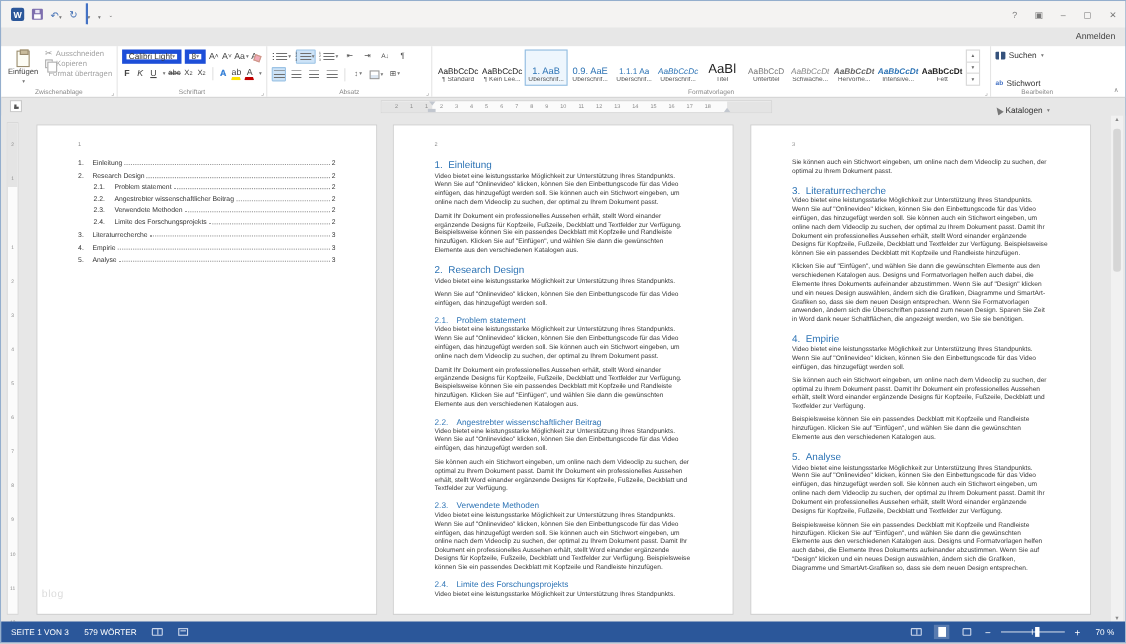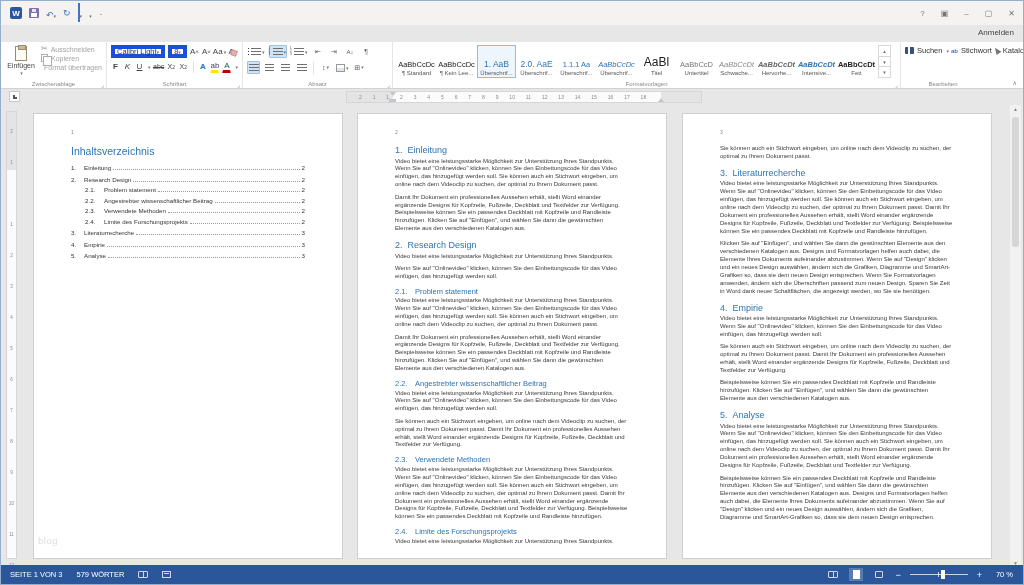--- a/index.html
+++ b/index.html
@@ -86,21 +86,21 @@
 .sv-sub{color:#777}
 .sv-subtle{color:#888;font-style:italic}
 .sv-emph{color:#666;font-style:italic;font-weight:bold}
 .sv-int{color:#2e74b5;font-style:italic;font-weight:bold}
 .sv-bold{font-weight:bold}
 .gscroll{width:13px;margin-left:2px;display:flex;flex-direction:column;border:1px solid #d8d8d8}
 .gscroll div{flex:1;display:flex;align-items:center;justify-content:center;font-size:5px;color:#666;border-bottom:1px solid #d8d8d8}
 .gscroll div:last-child{border-bottom:0}
 
 .g-edit{width:84px}
-.editcol{display:flex;gap:2px;padding-top:1px}
+.editcol{display:flex;flex-direction:column;gap:16px;padding-top:1px}
 .ecmd{display:flex;align-items:center;gap:3px;font-size:7.5px;color:#333;white-space:nowrap}
 .ic-binoc{width:9px;height:7px;background:linear-gradient(90deg,#35527c 0 3px,transparent 3px 5px,#35527c 5px 8px);border-radius:1px}
 .ic-repl{font-size:6px;color:#4472c4;font-weight:bold}
 .ic-selarrow{width:0;height:0;border-left:3px solid transparent;border-right:3px solid transparent;border-bottom:7px solid #777;transform:rotate(-35deg)}
 .collapse{position:absolute;right:6px;bottom:2px;font-size:6px;color:#888}
 
 .rulerrow{position:absolute;top:88px;left:0;width:100%;height:16px}
 .tabsel{position:absolute;left:8px;top:2px;width:11px;height:11px;background:#fff;border:1px solid #c9c9c9;display:flex;align-items:center;justify-content:center}
 .tabsel i{display:block;width:4px;height:4px;border-left:2px solid #555;border-bottom:2px solid #555}
 .hruler{position:absolute;left:345px;top:2px;width:356px;height:12px;background:#fbfbfb;border:1px solid #d6d6d6;overflow:hidden}
@@ -317,21 +317,21 @@
             </div>
           <div class="scard">
               <span class="prev">AaBbCcDc</span>
               <span class="sname">¶ Kein Lee...</span>
             </div>
           <div class="scard sel">
               <span class="prev sv-h">1. AaB</span>
               <span class="sname">Überschrif...</span>
             </div>
           <div class="scard">
-              <span class="prev sv-h">2.0. AaE</span>
+              <span class="prev sv-h">0.9. AaE</span>
               <span class="sname">Überschrif...</span>
             </div>
           <div class="scard">
               <span class="prev sv-h" style="font-size:7.5px">1.1.1 Aa</span>
               <span class="sname">Überschrif...</span>
             </div>
           <div class="scard">
               <span class="prev sv-h4">AaBbCcDc</span>
               <span class="sname">Überschrif...</span>
             </div>
@@ -422,21 +422,20 @@
 8
 9
 10
 11
 12</div>
     </div>
 
     <div class="page p1">
       <div class="pinner">
         <div class="pghead">1</div>
-        <div class="toctitle">Inhaltsverzeichnis</div>
         <div class="tocrow">
             <span class="tnum">1.</span>
             <span>Einleitung</span>
             <span class="leader"></span>
             <span class="tpage">2</span>
           </div>
         <div class="tocrow">
             <span class="tnum">2.</span>
             <span>Research Design</span>
             <span class="leader"></span>

